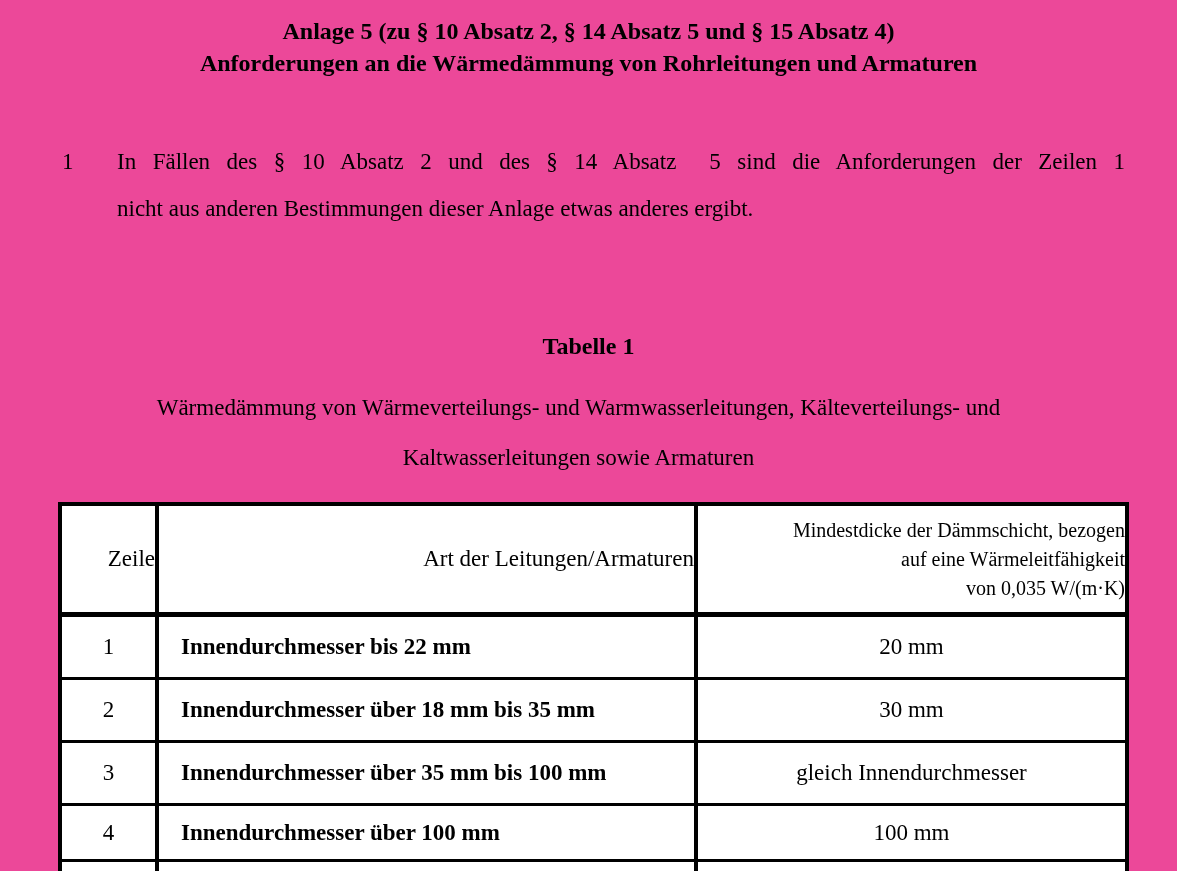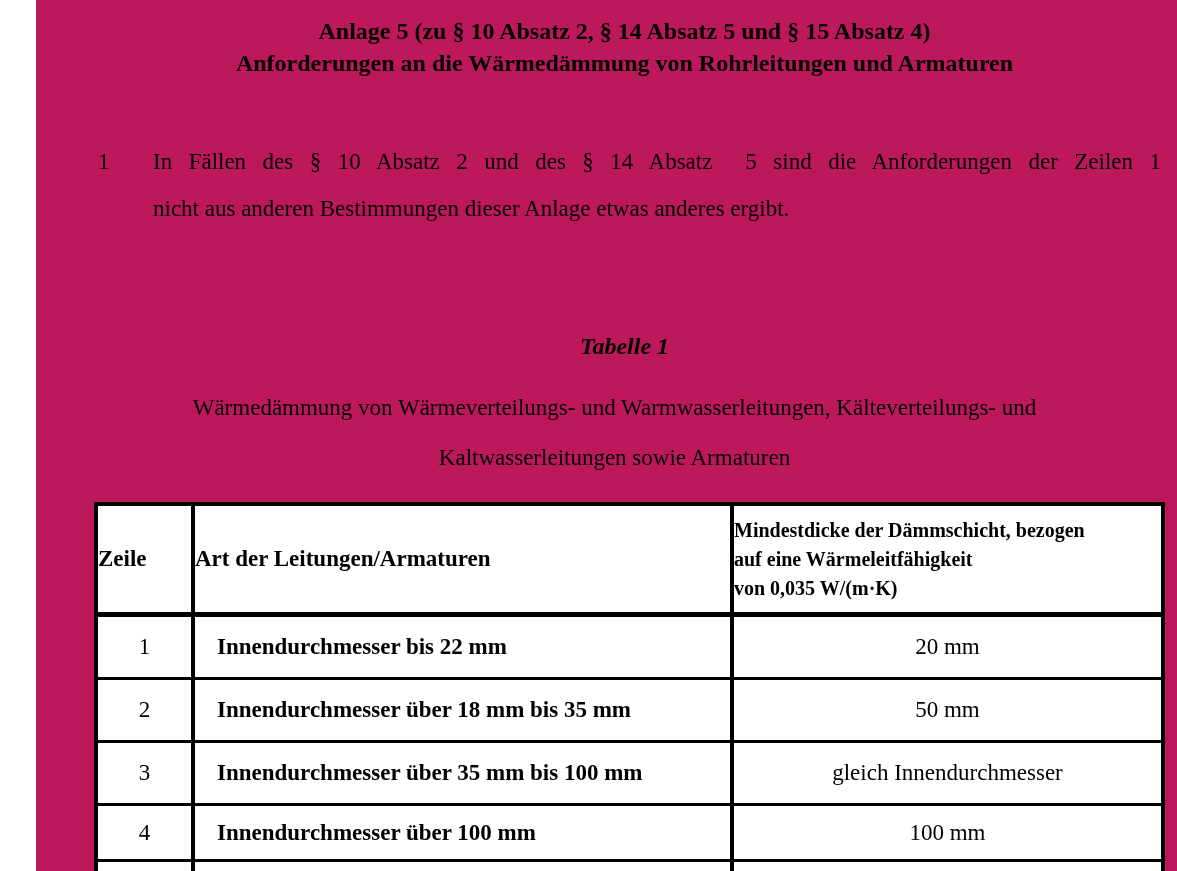--- a/index.html
+++ b/index.html
@@ -11,22 +11,21 @@
     width: 1177px;
     height: 871px;
     overflow: hidden;
     position: relative;
     font-family: "Liberation Serif", "DejaVu Serif", serif;
     color: #000000;
   }
   .page {
     position: absolute;
     inset: 0;
-    background: #be185d;
-    margin-left: 36px;
+    background: #ec4899;
   }
   .doc-title-line {
     position: absolute;
     left: 0;
     width: 1177px;
     text-align: center;
     font-weight: bold;
     font-size: 24px;
     line-height: 30px;
   }
@@ -60,21 +59,20 @@
 
   .table-heading {
     position: absolute;
     left: 0;
     top: 331px;
     width: 1177px;
     text-align: center;
     font-weight: bold;
     font-size: 24px;
     line-height: 30px;
-    font-style: italic;
   }
   .table-caption {
     position: absolute;
     left: 0;
     top: 383px;
     width: 1157px;
     text-align: center;
     font-size: 23px;
   }
   .caption-line { line-height: 50px; height: 50px; }
@@ -95,23 +93,23 @@
     border-right-width: 4px;
     border-top-width: 3px;
     border-bottom-width: 3px;
     padding: 0;
     vertical-align: middle;
     overflow: hidden;
   }
   .tbl thead th {
     border-bottom-width: 5px;
     height: 106px;
-    font-weight: bold;
+    font-weight: normal;
     font-size: 23px;
-    text-align: left;
+    text-align: right;
   }
   .tbl thead th.hdr-mindestdicke { font-size: 20px; }
   .hdr3-line { line-height: 29px; }
   .tbl tbody td {
     height: 60px;
     font-size: 23px;
     text-align: center;
     font-weight: normal;
   }
   .tbl tbody tr.r4 td { height: 53px; }
@@ -164,21 +162,21 @@
     </thead>
     <tbody>
       <tr>
         <td>1</td>
         <td class="cell-art">Innendurchmesser bis 22 mm</td>
         <td>20 mm</td>
       </tr>
       <tr>
         <td>2</td>
         <td class="cell-art">Innendurchmesser über 18 mm bis 35 mm</td>
-        <td>50 mm</td>
+        <td>30 mm</td>
       </tr>
       <tr>
         <td>3</td>
         <td class="cell-art">Innendurchmesser über 35 mm bis 100 mm</td>
         <td>gleich Innendurchmesser</td>
       </tr>
       <tr class="r4">
         <td>4</td>
         <td class="cell-art">Innendurchmesser über 100 mm</td>
         <td>100 mm</td>

